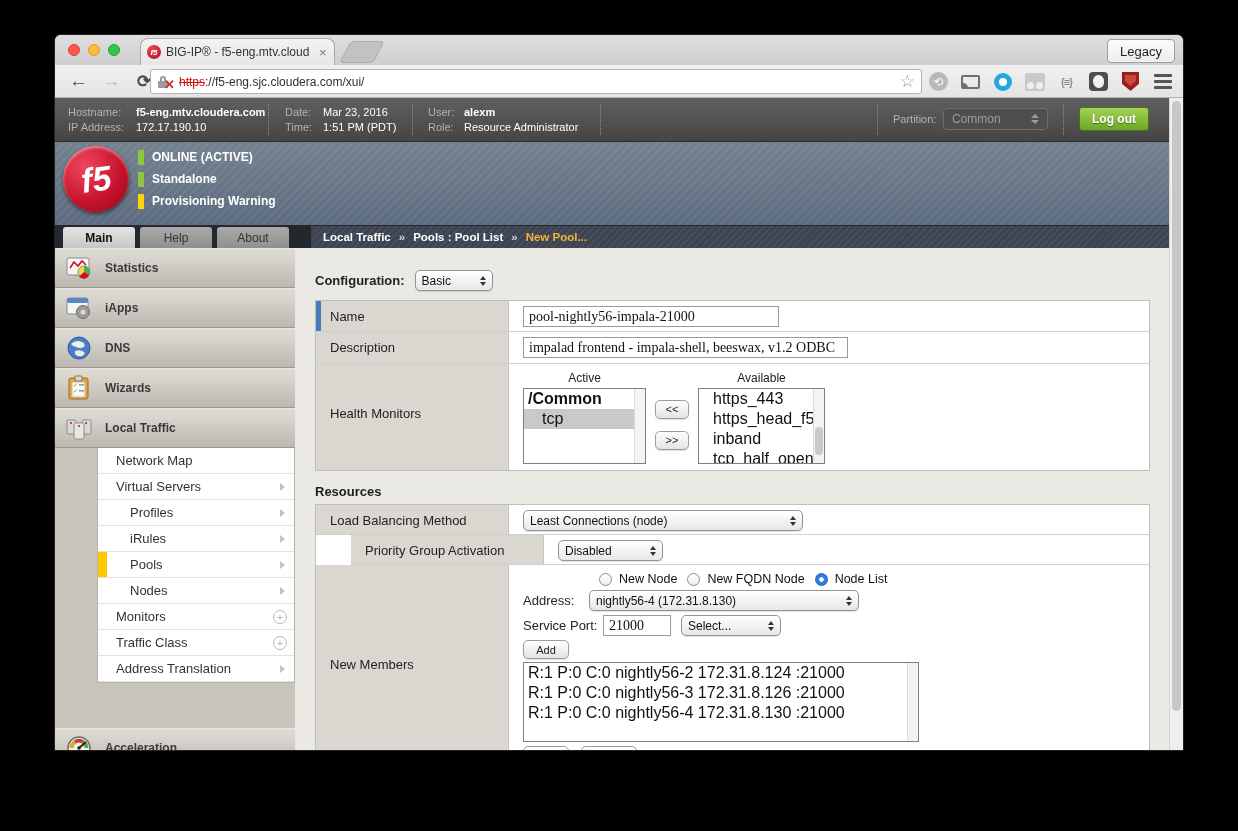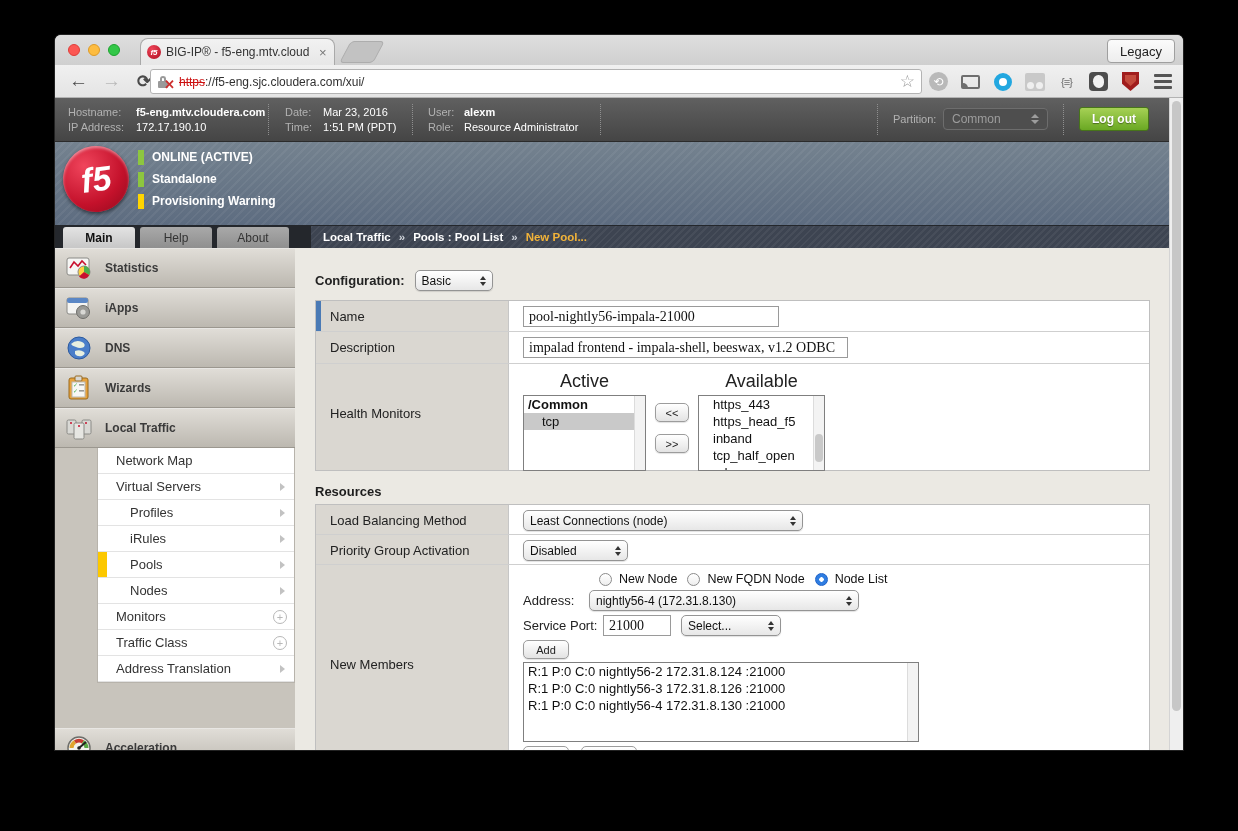--- a/index.html
+++ b/index.html
@@ -111,25 +111,25 @@
 
   .ftable { position:absolute; left:20px; width:835px; background:#fff; border:1px solid #bfbfbf; }
   .frow { display:flex; border-bottom:1px solid #cfcfcf; }
   .frow:last-child { border-bottom:none; }
   .fcell-label { width:193px; flex:0 0 193px; background:#dad7d1; border-right:1px solid #c6c6c6; font-size:13px; color:#222; padding:8px 0 0 14px; position:relative; }
   .fcell-val { flex:1; padding:5px 0 5px 14px; }
   .req-bar { position:absolute; left:0; top:0; width:5px; height:100%; background:#4a7ab5; }
   .txt-input { height:21px; border:1px solid #9a9a9a; background:#fff; font-size:14px; color:#111; padding:0 5px; font-family:Liberation Serif, serif; }
 
   .hm-wrap { display:flex; gap:0; padding-top:2px; }
-  .hm-col-head { text-align:center; font-size:18px; color:#222; margin-bottom:3px; }
+  .hm-col-head { text-align:center; font-size:12px; color:#222; margin-bottom:3px; }
   .listbox { border:1px solid #7f7f7f; background:#fff; position:relative; overflow:hidden; }
   .lb-scroll { position:absolute; right:0; top:0; width:11px; height:100%; background:#f3f3f3; border-left:1px solid #dcdcdc; }
   .lb-thumb { position:absolute; right:1px; width:8px; background:#c9c9c9; border-radius:4px; }
-  .lb-item { font-size:13px; color:#111; padding:1px 4px; white-space:nowrap; }
+  .lb-item { font-size:16px; color:#111; padding:1px 4px; white-space:nowrap; }
   .lb-group { font-weight:bold; }
   .lb-sel { background:#c9c9c9; }
   .hm-btncol { display:flex; flex-direction:column; justify-content:center; gap:12px; padding:0 9px; margin-top:14px; }
   .macbtn { background:linear-gradient(#ffffff,#e3e3e3); border:1px solid #9c9c9c; border-radius:5px; font-size:11px; color:#222; display:flex; align-items:center; justify-content:center; box-shadow:0 1px 1px rgba(0,0,0,.12); font-family:"Liberation Sans", sans-serif; }
 
   .section-head { position:absolute; left:20px; font-size:13px; font-weight:bold; color:#1d1d1d; }
 
   .nm-radios { display:flex; align-items:center; gap:4px; margin:2px 0 4px 76px; font-size:12.5px; color:#111; }
   .radio { width:13px; height:13px; border-radius:50%; border:1px solid #8b8b8b; background:linear-gradient(#fff,#eee); margin-right:3px; }
   .radio-on { border:1px solid #1e62c8; background:radial-gradient(circle, #ffffff 0 2px, #2f7de1 2.5px); }
@@ -460,21 +460,21 @@
             <div class="fcell-val">
               <div class="macselect" style="width:280px;">
                 <span>Least Connections (node)</span>
                 <span class="arrows">
                     <i class="up"></i>
                     <i class="dn"></i>
                   </span>
               </div>
             </div>
           </div>
-          <div class="frow" style="height:30px;">
+          <div class="frow" style="height:30px;margin-left:35px;">
             <div class="fcell-label">
               <span>Priority Group Activation</span>
             </div>
             <div class="fcell-val">
               <div class="macselect" style="width:105px;">
                 <span>Disabled</span>
                 <span class="arrows">
                     <i class="up"></i>
                     <i class="dn"></i>
                   </span>

